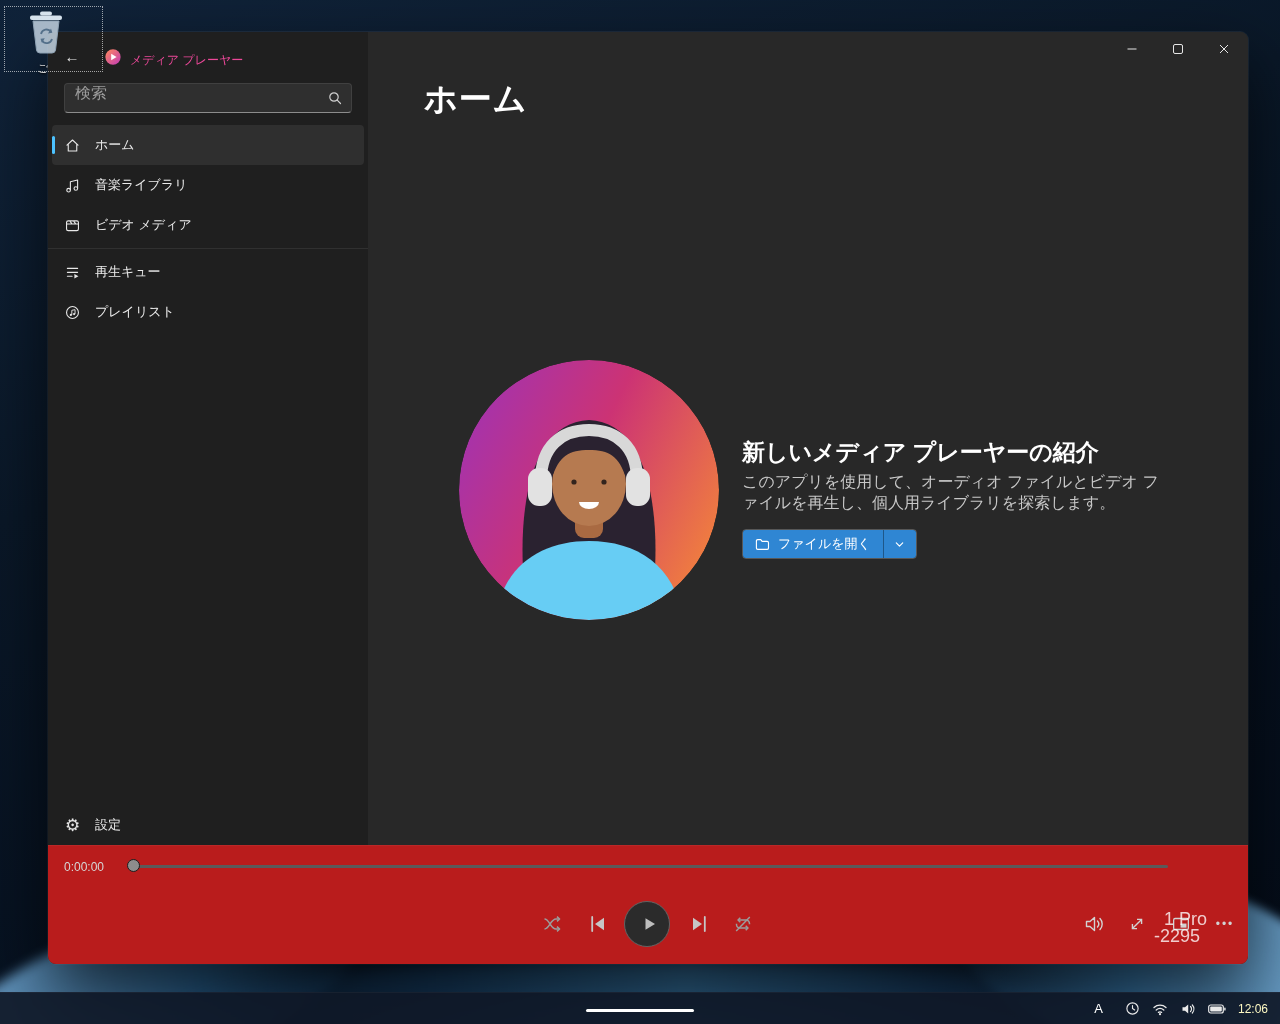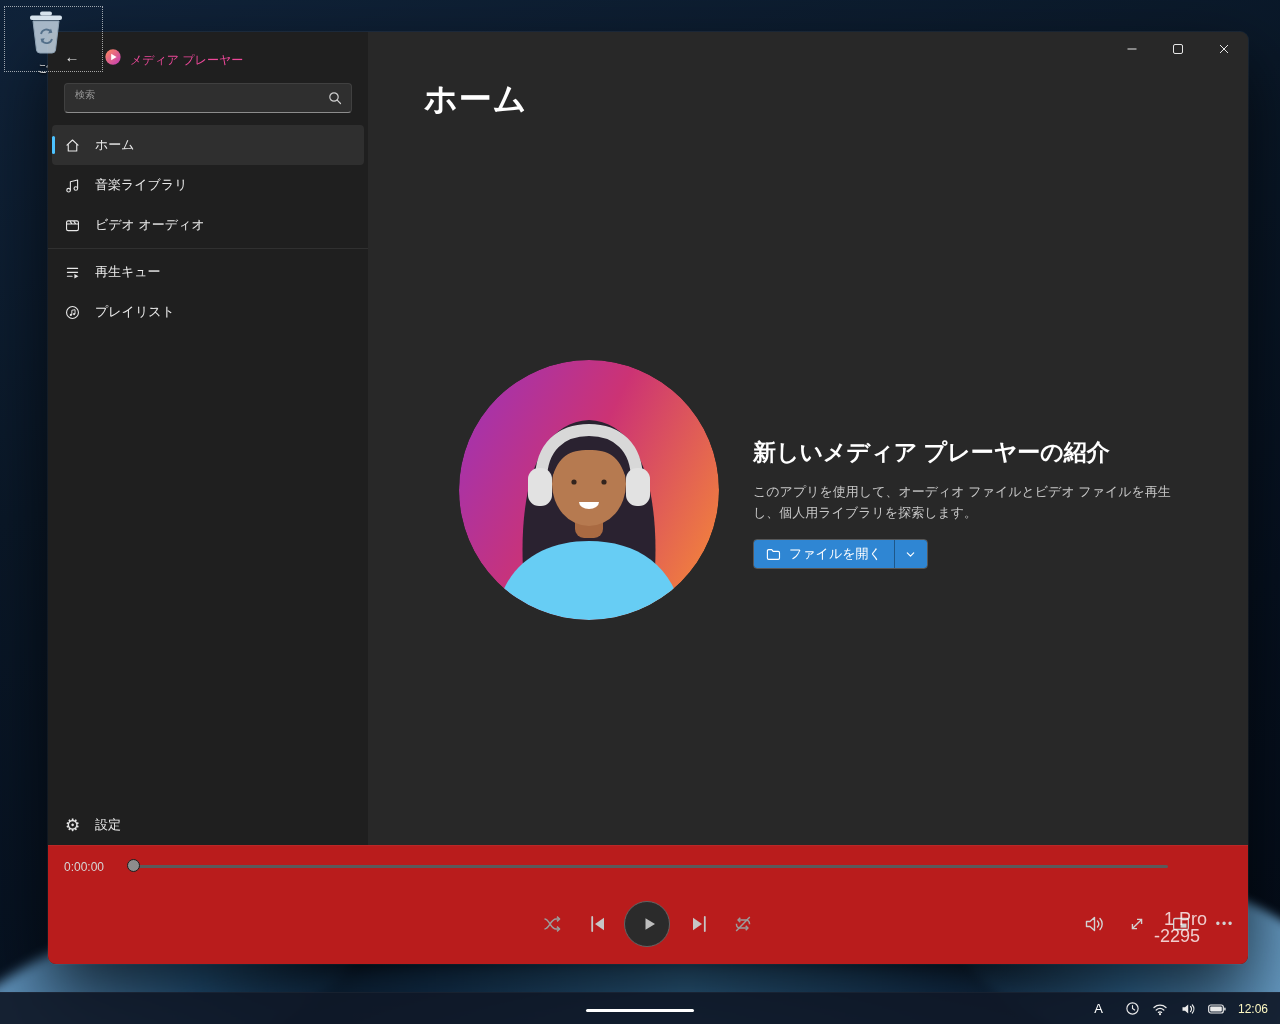--- a/index.html
+++ b/index.html
@@ -47,43 +47,43 @@
   .app-ic{position:absolute;left:56px;top:16px;width:18px;height:18px}
   .app-title{position:absolute;left:82px;top:20px;font-size:12px;color:#ec4899}
   .caption{position:absolute;top:1px;right:1px;display:flex;z-index:5}
   .cap-btn{width:46px;height:32px;display:flex;align-items:center;justify-content:center;
     background:transparent;border:none;cursor:default}
 
   
   .searchbox{position:absolute;left:16px;top:51px;width:288px;height:30px;background:#2f2f2f;
     border:1px solid #404040;border-bottom-color:#8c8c8c;border-radius:4px}
   .searchbox input{width:100%;height:100%;background:transparent;border:none;outline:none;
-    color:#eee;font-size:10px;padding:0 30px 14px 10px;font-family:inherit}
+    color:#eee;font-size:16px;padding:0 30px 14px 10px;font-family:inherit}
   .searchbox input::placeholder{color:#9a9a9a}
   .search-ic{position:absolute;right:8px;top:6px;width:16px;height:16px;border:none;background:transparent;padding:0}
 
   
   .nav{position:absolute;left:4px;top:93px;width:312px}
   .nav-item{height:40px;border-radius:4px;display:flex;align-items:center;padding:0 12px;gap:14px;
     position:relative;color:#ececec;font-size:13px;cursor:default}
   .nav-item.selected{background:#2f2f2f}
   .nav-item.selected::before{content:"";position:absolute;left:0;top:11px;width:3px;height:18px;
     border-radius:2px;background:#4cc2ff}
   .nav-divider{height:1px;background:rgba(255,255,255,.08);margin:3px 0 3px -4px;width:320px}
   .settings-item{position:absolute;left:4px;top:774px;width:312px;height:38px;border-radius:4px;
     display:flex;align-items:center;padding:0 12px;gap:14px;color:#ececec;font-size:13px;cursor:default}
   .gear{font-size:17px;line-height:1;color:#e4e4e4;width:17px;text-align:center}
   .nav-ic{width:17px;height:17px;flex:0 0 17px}
 
   
   .page-title{position:absolute;left:56px;top:46px;font-size:33px;line-height:42px;font-weight:700;color:#fff;letter-spacing:1px}
   .hero-circle{position:absolute;left:91px;top:328px;width:260px;height:260px;border-radius:50%;overflow:hidden}
-  .hero-text{position:absolute;left:385px;top:405px;width:430px}
+  .hero-text{position:absolute;left:374px;top:405px;width:430px}
   .hero-heading{font-size:23px;font-weight:700;color:#fff}
-  .hero-desc{margin-top:13px;font-size:13px;line-height:21px;color:#c8c8c8;width:424px}
+  .hero-desc{margin-top:3px;font-size:16px;line-height:21px;color:#c8c8c8;width:424px}
   .open-split{margin-top:16px;display:inline-flex;height:30px;border-radius:4px;overflow:hidden;
     border:1px solid rgba(255,255,255,.22)}
   .open-main{display:flex;align-items:center;gap:8px;padding:0 12px;background:#2f86d3;border:none;
     color:#fff;font-size:13px;font-family:inherit;cursor:default}
   .open-chev{width:33px;display:flex;align-items:center;justify-content:center;background:#2f86d3;
     border:none;border-left:1px solid rgba(0,0,0,.35);cursor:default}
 
   
   .elapsed{position:absolute;left:16px;top:14px;font-size:12px;color:#d6d6d6}
   .seek-wrap{position:absolute;left:80px;top:12px;width:1040px;height:16px}
@@ -158,21 +158,21 @@
             <circle cx="5.4" cy="15.5" r="2.1" fill="none" stroke="#e8e8e8" stroke-width="1.3"></circle>
             <circle cx="13.9" cy="13.5" r="2.1" fill="none" stroke="#e8e8e8" stroke-width="1.3"></circle>
           </svg>
           <span>音楽ライブラリ</span>
         </div>
         <div class="nav-item">
           <svg class="nav-ic" viewBox="0 0 20 20">
             <rect x="3" y="4.5" width="14" height="11.5" rx="2" fill="none" stroke="#e8e8e8" stroke-width="1.3"></rect>
             <path d="M3 8.3 H17 M7 4.8 l2.3 3.3 M11.4 4.8 l2.3 3.3" fill="none" stroke="#e8e8e8" stroke-width="1.3"></path>
           </svg>
-          <span>ビデオ オーディオ</span>
+          <span>ビデオ メディア</span>
         </div>
         <div class="nav-divider"></div>
         <div class="nav-item">
           <svg class="nav-ic" viewBox="0 0 20 20">
             <path d="M4 5.2 H16 M4 9.8 H16 M4 14.4 H9.5" fill="none" stroke="#e8e8e8" stroke-width="1.3" stroke-linecap="round"></path>
             <path d="M12.2 11.8 L17 14.4 L12.2 17 Z" fill="#e8e8e8"></path>
           </svg>
           <span>再生キュー</span>
         </div>
         <div class="nav-item">

